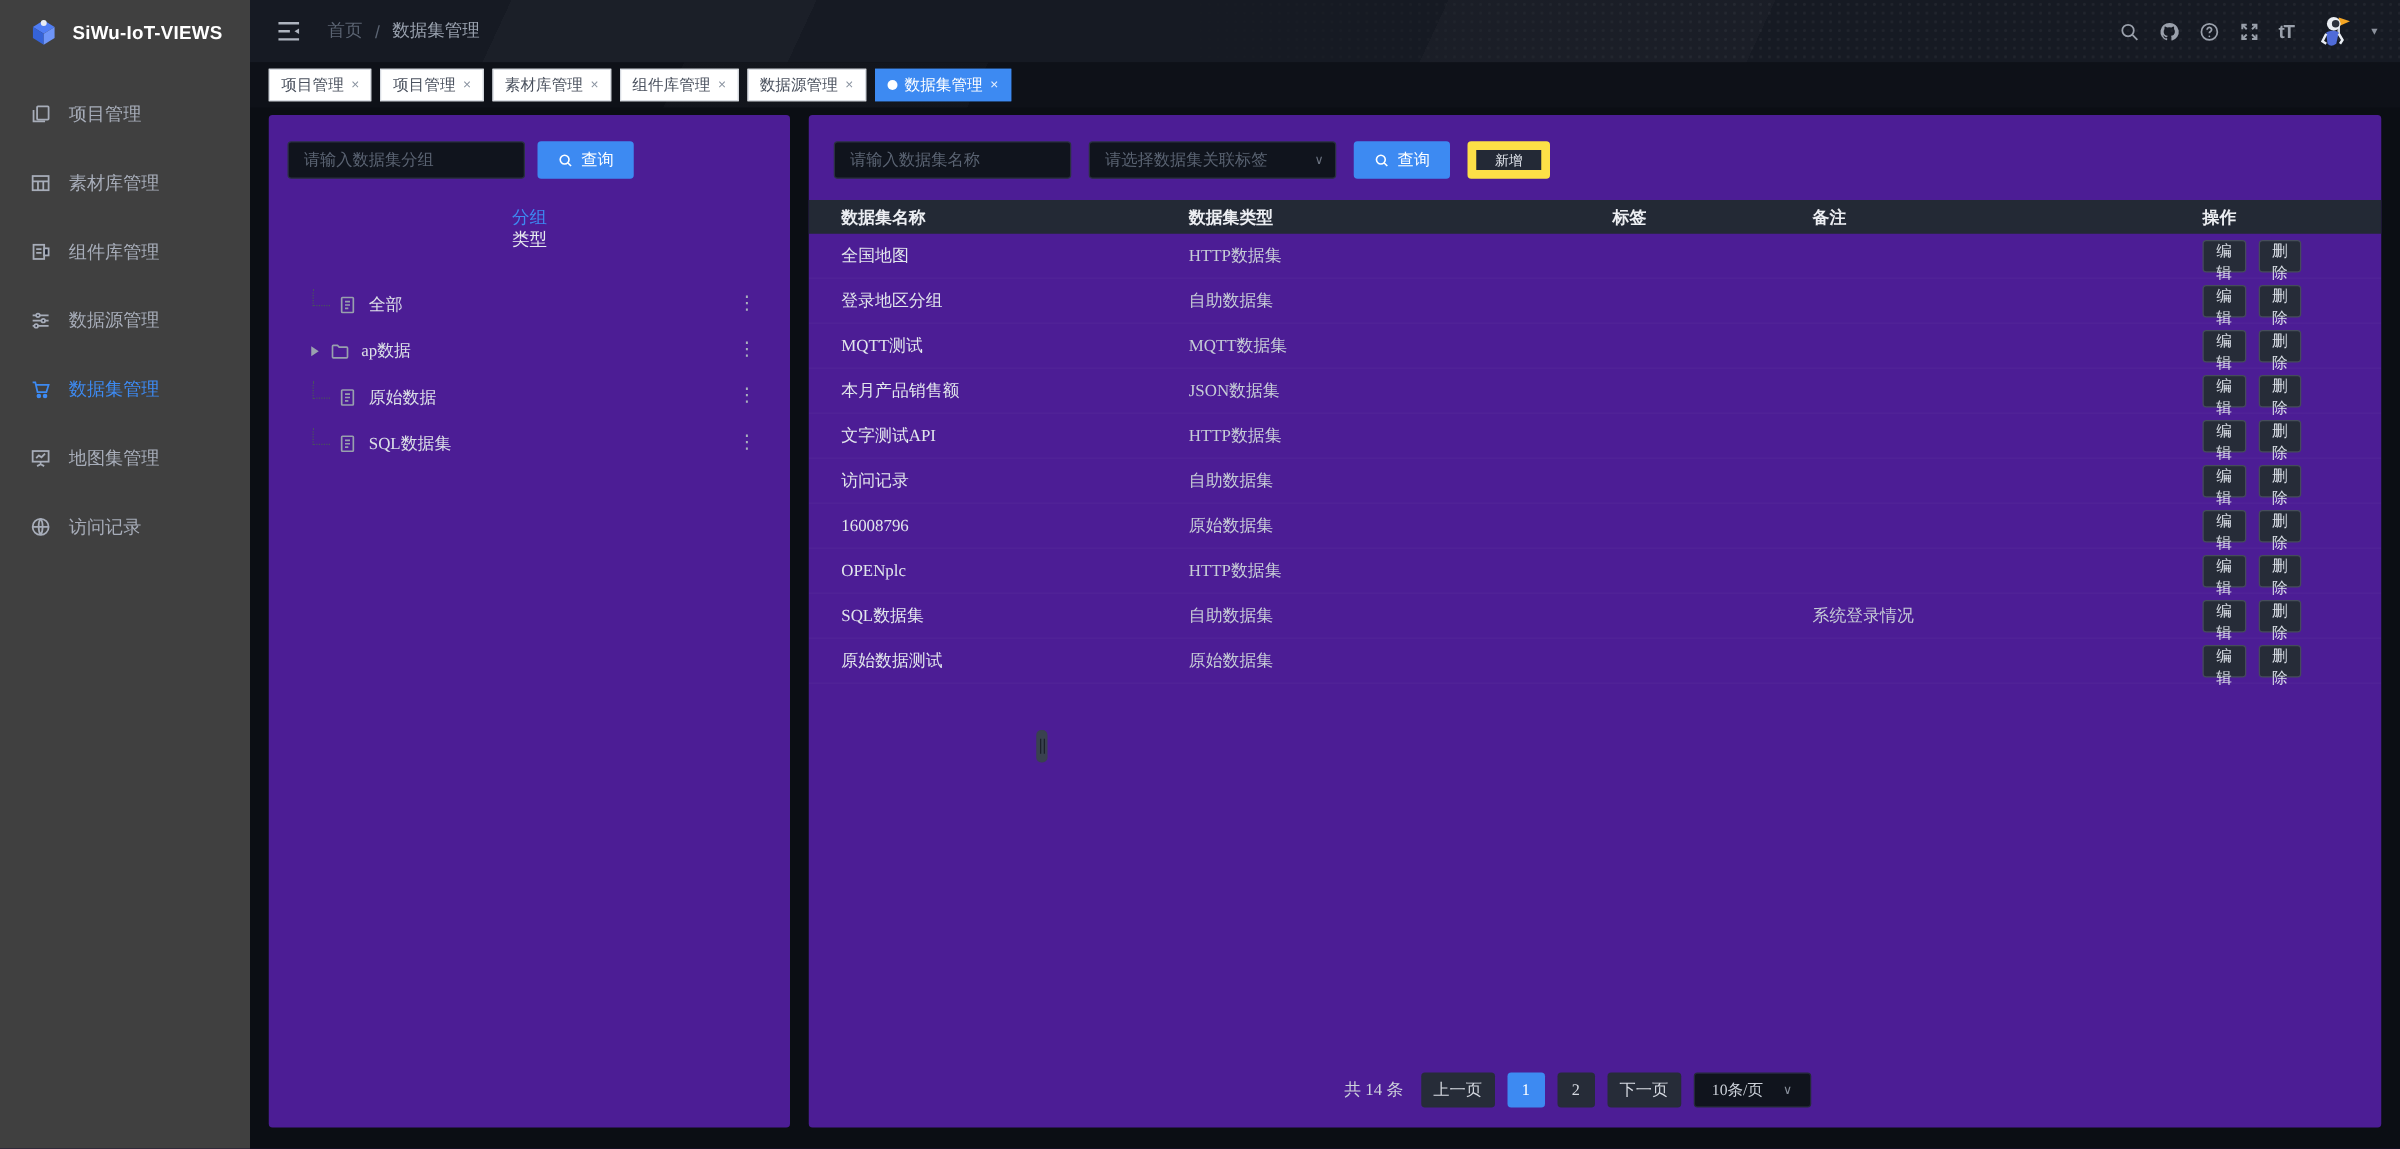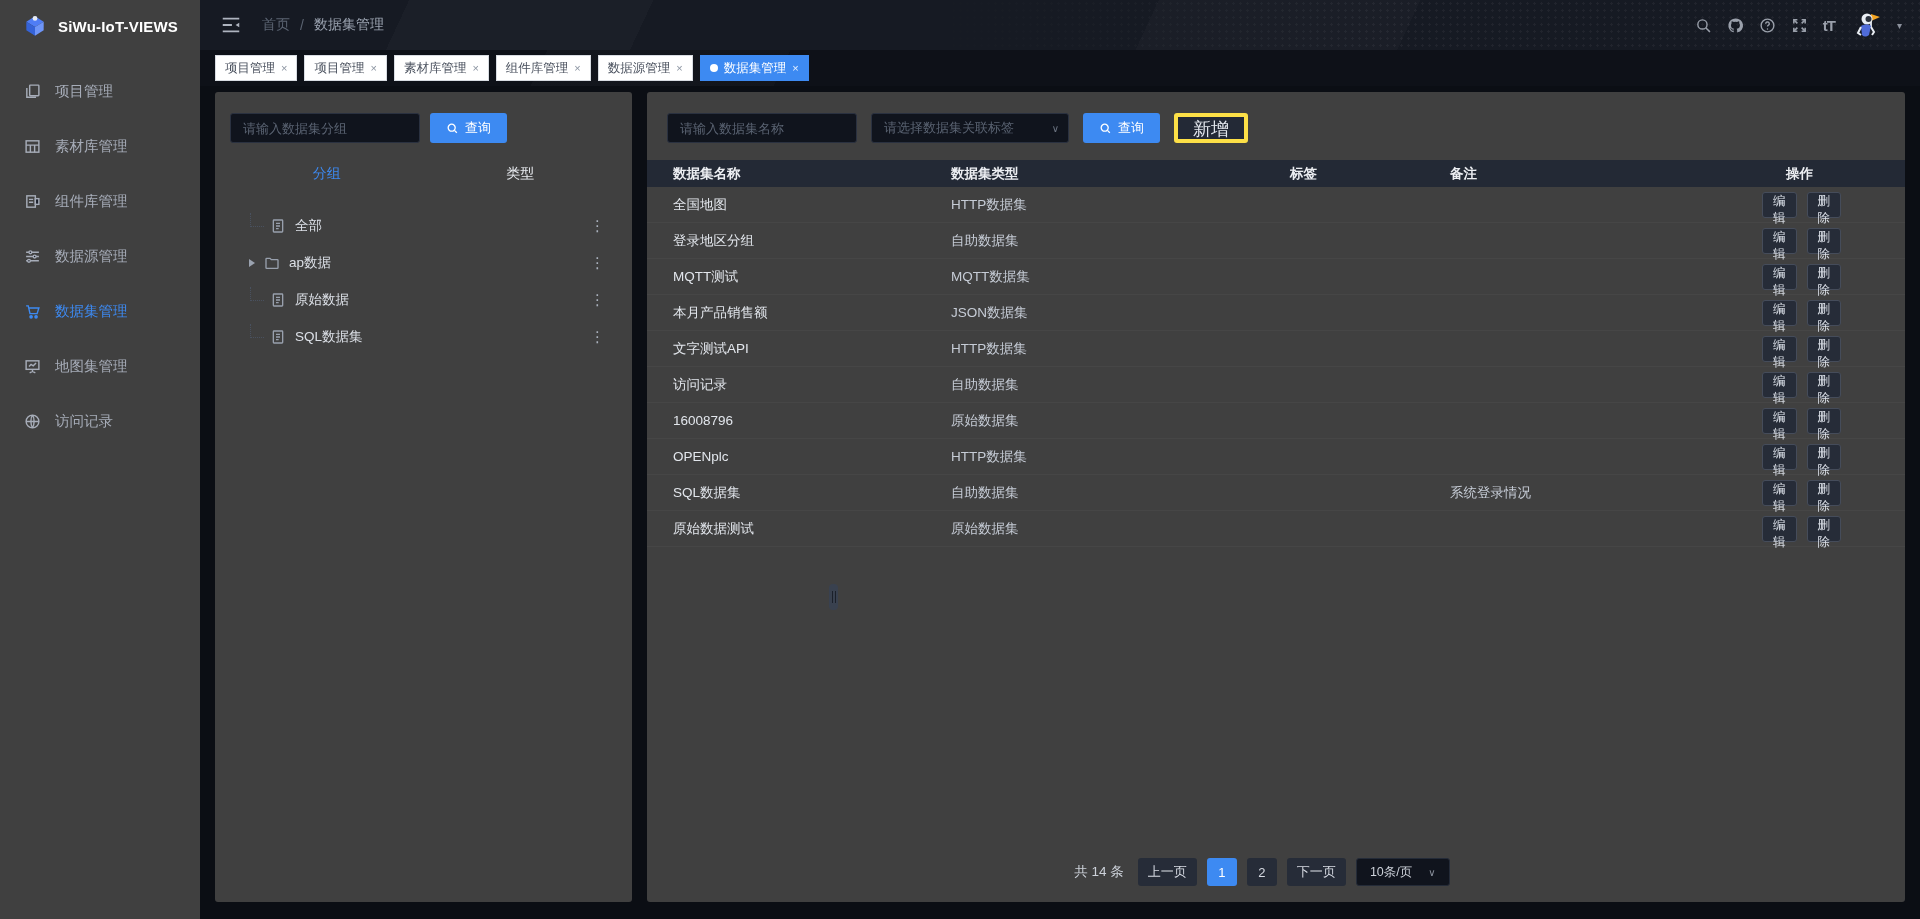--- a/index.html
+++ b/index.html
@@ -50,60 +50,60 @@
   .tagsbar::after { content:""; position:absolute; inset:0; pointer-events:none;
     background:linear-gradient(115deg, transparent 20%, rgba(255,255,255,0.018) 20%, rgba(255,255,255,0.018) 34%, transparent 34%); }
   .tag { height:26px; display:flex; align-items:center; gap:6px; padding:0 9px; background:#ffffff; color:#4a515e; font-size:12.5px; cursor:pointer; border:1px solid #d8dce2; z-index:1; }
   .tag .x { font-size:11px; color:#8a93a0; cursor:pointer; line-height:1; }
   .tag.active { background:#3d8af2; border-color:#3d8af2; color:#ffffff; }
   .tag.active .x { color:#e8f1ff; }
   .tag .dot { width:8px; height:8px; border-radius:50%; background:#ffffff; }
 
   
   .content { flex:1; display:flex; padding:6px 15px 17px 15px; gap:15px; min-height:0; position:relative; }
-  .panel { background:#404040; border-radius:3px; }
+  .panel { background:#4c1d95; border-radius:3px;font-family:Liberation Serif, serif; }
 
   
   .left-panel { width:417px; flex:none; display:flex; flex-direction:column; padding:21px 15px 0 15px; }
   .lsearch { display:flex; gap:10px; }
   .inp { background:#10141d; border:1px solid #2a3140; border-radius:3px; color:#cfd4dd; font-size:13px; padding:0 12px; height:30px; outline:none; font-family:inherit; }
   .inp::placeholder { color:#5a6372; }
   .lsearch .inp { width:190px; }
   .btn-primary { background:#3d8af2; color:#ffffff; border:none; border-radius:3px; height:30px; padding:0 16px; font-size:13px; cursor:pointer; display:inline-flex; align-items:center; gap:6px; font-family:inherit; }
   .btn-primary svg { width:13px; height:13px; }
-  .ltabs { display:flex; margin-top:22px; }
+  .ltabs { display:flex; margin-top:22px;flex-direction:column; }
   .ltab { flex:1; text-align:center; font-size:14px; cursor:pointer; }
   .ltab.active { color:#3d8af2; }
   .ltab.plain { color:#e7eaef; }
   .tree { margin-top:24px; display:flex; flex-direction:column; }
   .tree-row { height:37px; display:flex; align-items:center; position:relative; padding-left:14px; color:#dce0e7; font-size:13.5px; cursor:pointer; }
   .guide { width:14px; height:14px; border-left:1px dotted #49515f; border-bottom:1px dotted #49515f; margin:-12px 6px 0 6px; flex:none; }
   .caret-exp { width:0; height:0; border-left:6px solid #9aa2af; border-top:4px solid transparent; border-bottom:4px solid transparent; margin:0 9px 0 5px; flex:none; cursor:pointer; }
   .tree-ico { width:16px; height:16px; color:#98a0ad; margin-right:9px; flex:none; }
   .kebab { margin-left:auto; margin-right:12px; color:#aab1bd; font-size:15px; letter-spacing:0; cursor:pointer; line-height:1; }
 
   
   .splitter { position:absolute; left:629px; top:498px; width:9px; height:26px; background:#39414f; border-radius:4px; cursor:col-resize; display:flex; align-items:center; justify-content:center; gap:2px; z-index:2; }
   .splitter i { display:block; width:1px; height:12px; background:#1b202a; }
 
   
   .right-panel { flex:1; display:flex; flex-direction:column; min-width:0; padding-top:21px; }
   .toolbar { display:flex; gap:14px; padding:0 0 0 20px; align-items:center; }
   .toolbar .inp.name { width:190px; }
   .select { position:relative; width:198px; height:30px; background:#10141d; border:1px solid #2a3140; border-radius:3px; display:flex; align-items:center; padding:0 26px 0 12px; color:#5a6372; font-size:13px; cursor:pointer; }
   .select .sel-caret { position:absolute; right:9px; top:50%; transform:translateY(-50%); color:#6c7482; font-size:10px; }
-  .btn-ghost { background:#232936; color:#e3e7ee; border:4px solid #fde047; border-radius:3px; height:30px; padding:0 15px; font-size:18px; cursor:pointer; font-family:inherit; }
+  .btn-ghost { background:#232936; color:#e3e7ee; border:7px solid #fde047; border-radius:3px; height:30px; padding:0 15px; font-size:11px; cursor:pointer; font-family:inherit; }
 
   
   .table { margin-top:17px; }
   .thead, .trow { display:grid; grid-template-columns:280px 345px 155px 335px 1fr; align-items:center; }
   .thead { background:#232935; height:27px; color:#eceef2; font-weight:bold; font-size:13.5px; }
   .trow { height:36px; font-size:13.5px; border-bottom:1px solid rgba(255,255,255,0.03); }
   .c1 { padding-left:26px; } .c2 { padding-left:24px; } .c3 { padding-left:18px; } .c4 { padding-left:23px; }
-  .thead .c5 { text-align:right; padding-right:92px; }
+  .thead .c5 { text-align:right; padding-right:116px; }
   .trow .c1 { color:#e2e6ec; }
   .trow .c2, .trow .c4 { color:#c6ccd6; }
   .trow .c5 { display:flex; justify-content:flex-end; gap:10px; padding-right:70px; }
   .mini { background:#262c38; border:1px solid #454c5a; color:#dbe0e8; border-radius:3px; height:26px; padding:0 10px; font-size:12.5px; cursor:pointer; font-family:inherit; }
 
   
   .spacer { flex:1; }
   .pagination { display:flex; align-items:center; gap:10px; justify-content:center; padding:0 28px 16px 0; font-size:13.5px; color:#cdd2da; }
   .pg-total { margin-right:4px; }
   .pg-btn { background:#262c38; border:none; color:#d6dae2; border-radius:3px; height:28px; min-width:28px; padding:0 10px; font-size:13px; cursor:pointer; font-family:inherit; }

